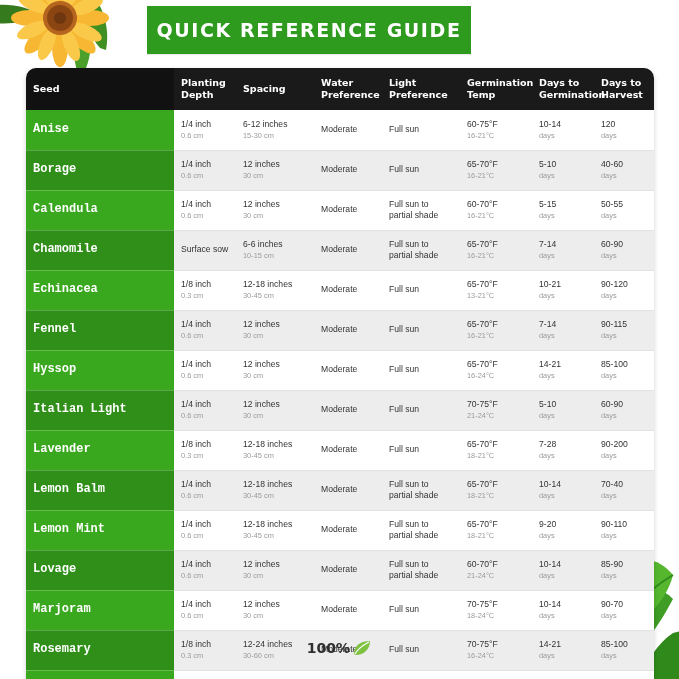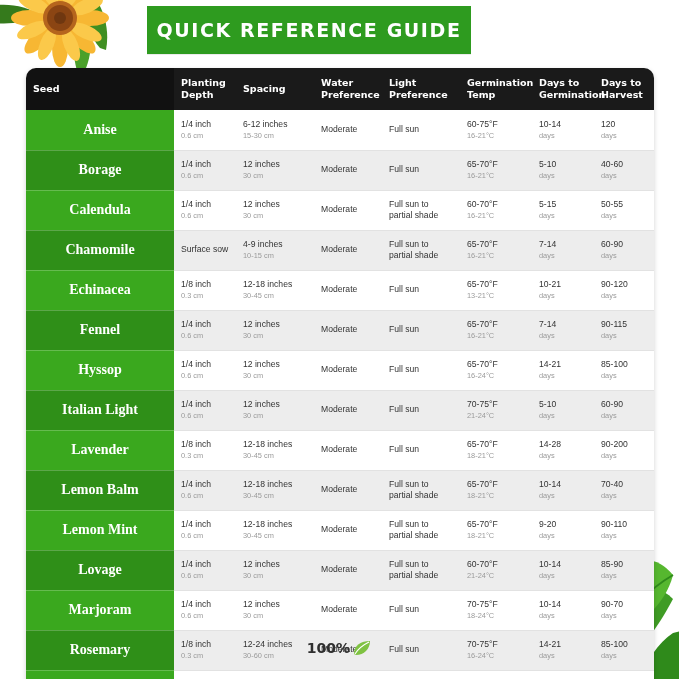--- a/index.html
+++ b/index.html
@@ -55,24 +55,23 @@
   thead th.seed-col { background:#111111;margin-left:48px; }
 
   tbody td {
     font-size:8.5px; color:#3a3a3a;
     padding:6px 7px; line-height:1.3;
     vertical-align:middle;
     border-bottom:1px solid #e2e2e2;
     height:40px;
   }
   tbody td.seed {
-    color:#ffffff; font-weight:bold; font-size:14px;
+    color:#ffffff; font-weight:bold; font-size:12px;
     border-bottom:1px solid rgba(255,255,255,.22);
-    font-family:Liberation Serif, serif;
-    text-align:center;
+    font-family:Liberation Mono, monospace;
   }
   tbody tr:nth-child(odd)  td { background:#ffffff; }
   tbody tr:nth-child(even) td { background:#ededed; }
   tbody tr:nth-child(odd)  td.seed { background:#3aa81e; }
   tbody tr:nth-child(even) td.seed { background:#2f8f18; }
   tbody tr:last-child td { border-bottom:none; }
 
   .main-val { display:block; color:#333333; font-size:8.6px; }
   .sub-val  { display:block; color:#9a9a9a; font-size:7.4px; margin-top:1px; }
 
@@ -267,21 +266,21 @@
             <span class="main-val">50-55</span>
             <span class="sub-val">days</span>
           </td>
         </tr>
         <tr>
           <td class="seed">Chamomile</td>
           <td>
             <span class="main-val">Surface sow</span>
           </td>
           <td>
-            <span class="main-val">4-9 inches</span>
+            <span class="main-val">6-6 inches</span>
             <span class="sub-val">10-15 cm</span>
           </td>
           <td>
             <span class="main-val">Moderate</span>
           </td>
           <td>
             <span class="main-val">Full sun to partial shade</span>
           </td>
           <td>
             <span class="main-val">65-70°F</span>
@@ -426,21 +425,21 @@
             <span class="main-val">Moderate</span>
           </td>
           <td>
             <span class="main-val">Full sun</span>
           </td>
           <td>
             <span class="main-val">65-70°F</span>
             <span class="sub-val">18-21°C</span>
           </td>
           <td>
-            <span class="main-val">14-28</span>
+            <span class="main-val">7-28</span>
             <span class="sub-val">days</span>
           </td>
           <td>
             <span class="main-val">90-200</span>
             <span class="sub-val">days</span>
           </td>
         </tr>
         <tr>
           <td class="seed">Lemon Balm</td>
           <td>

